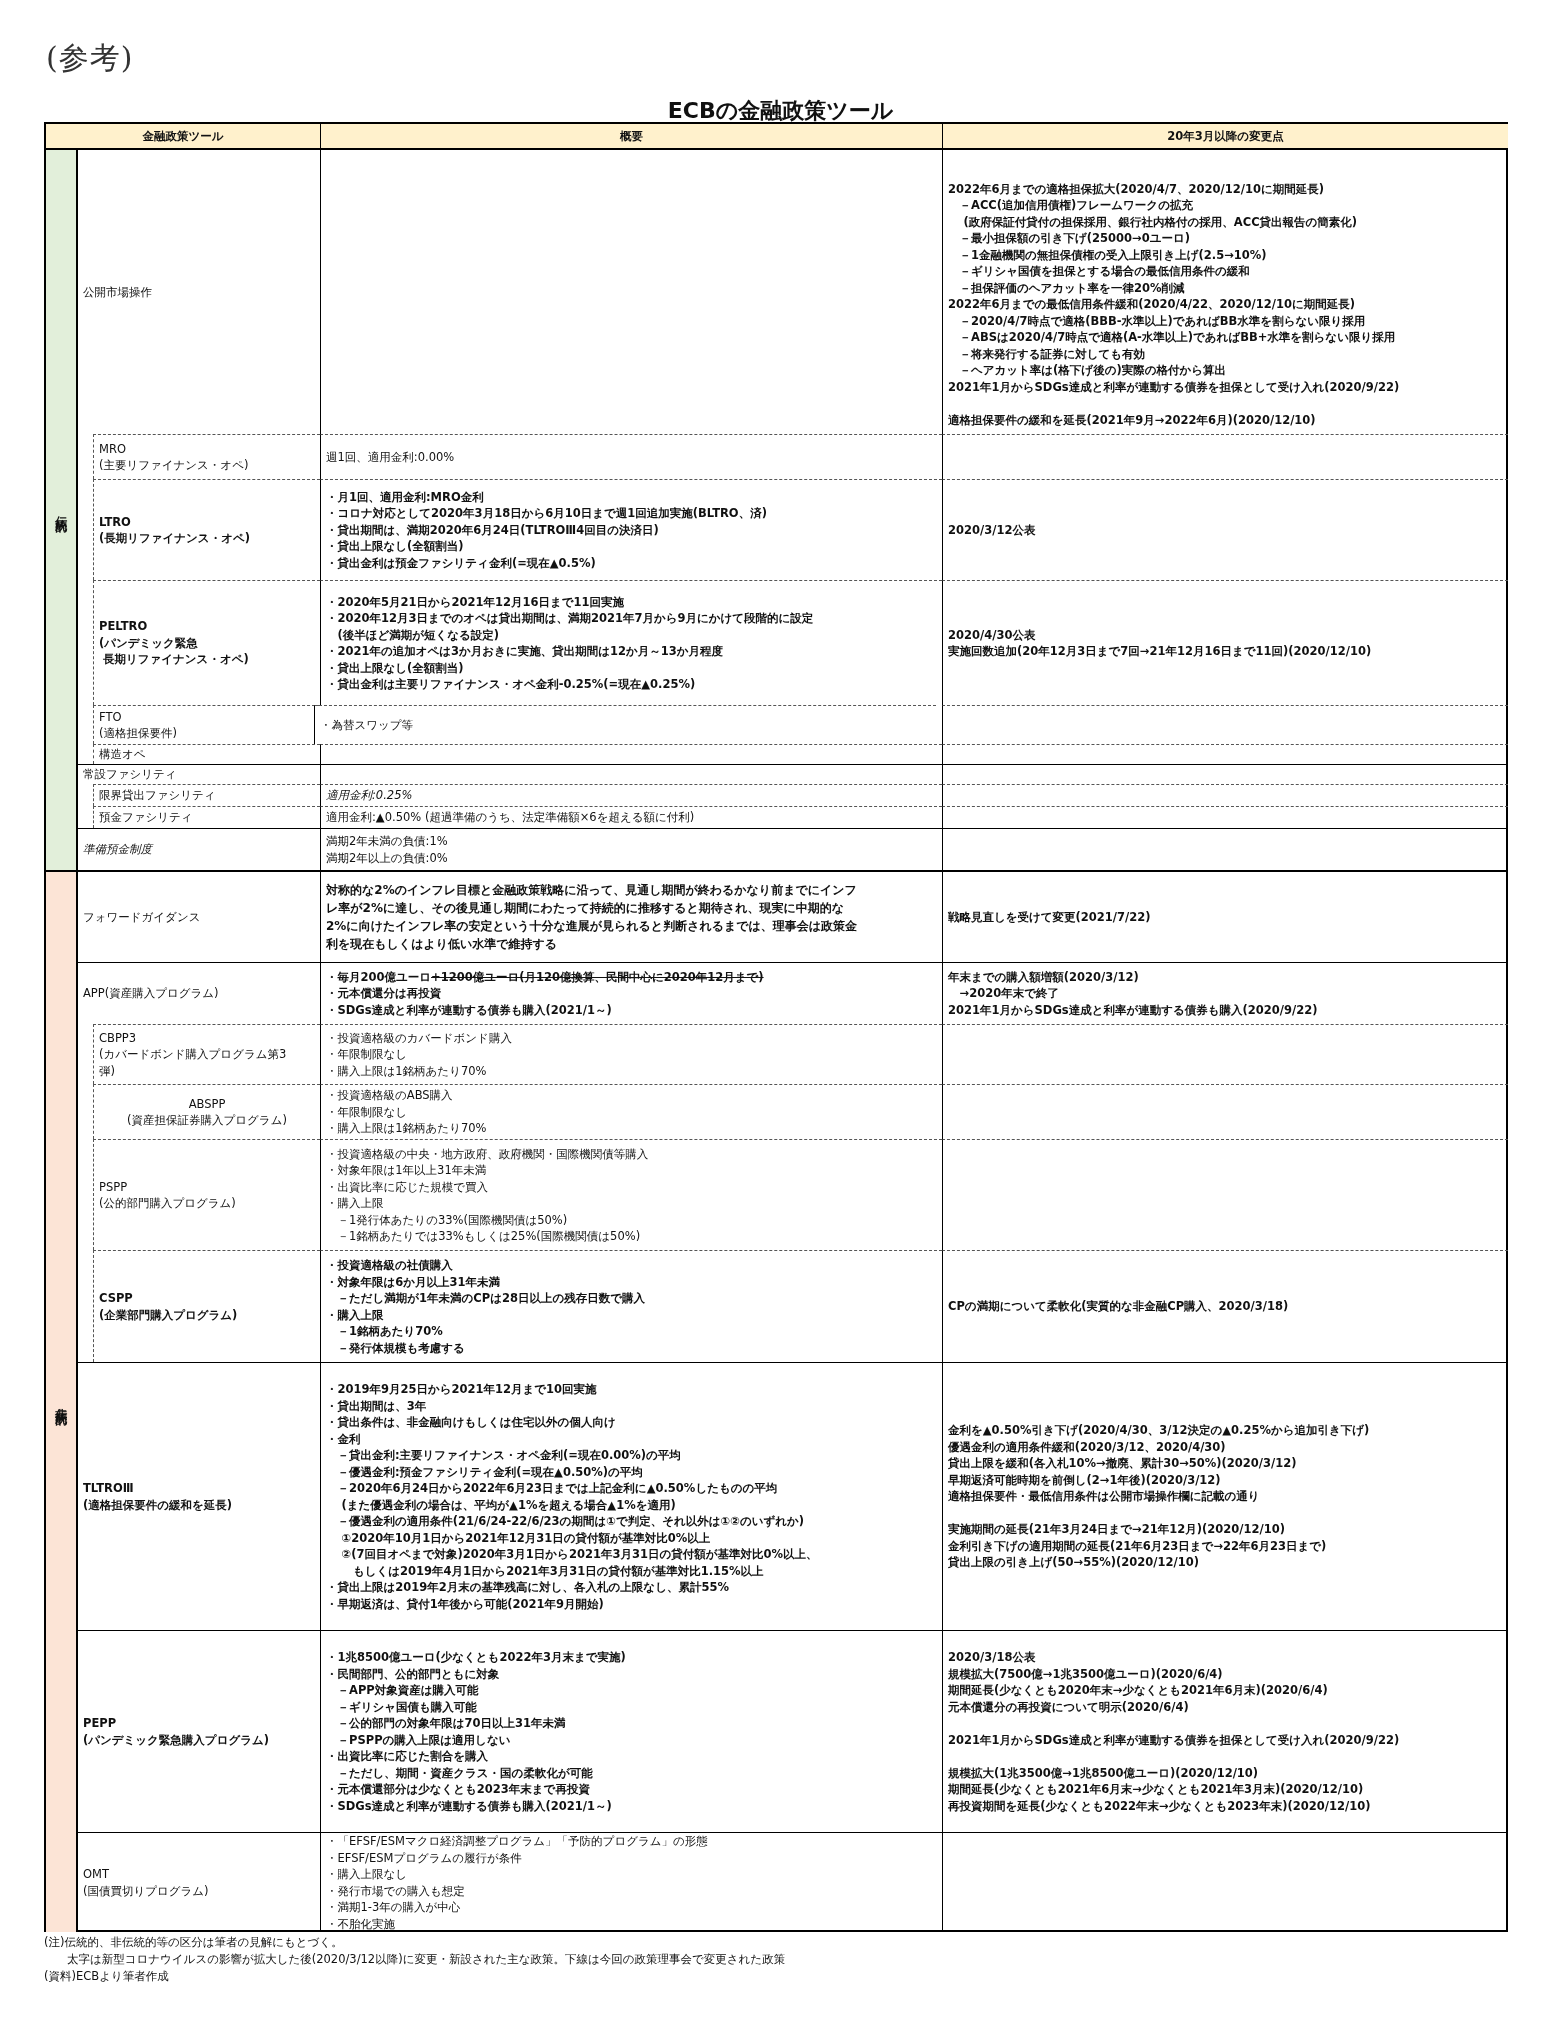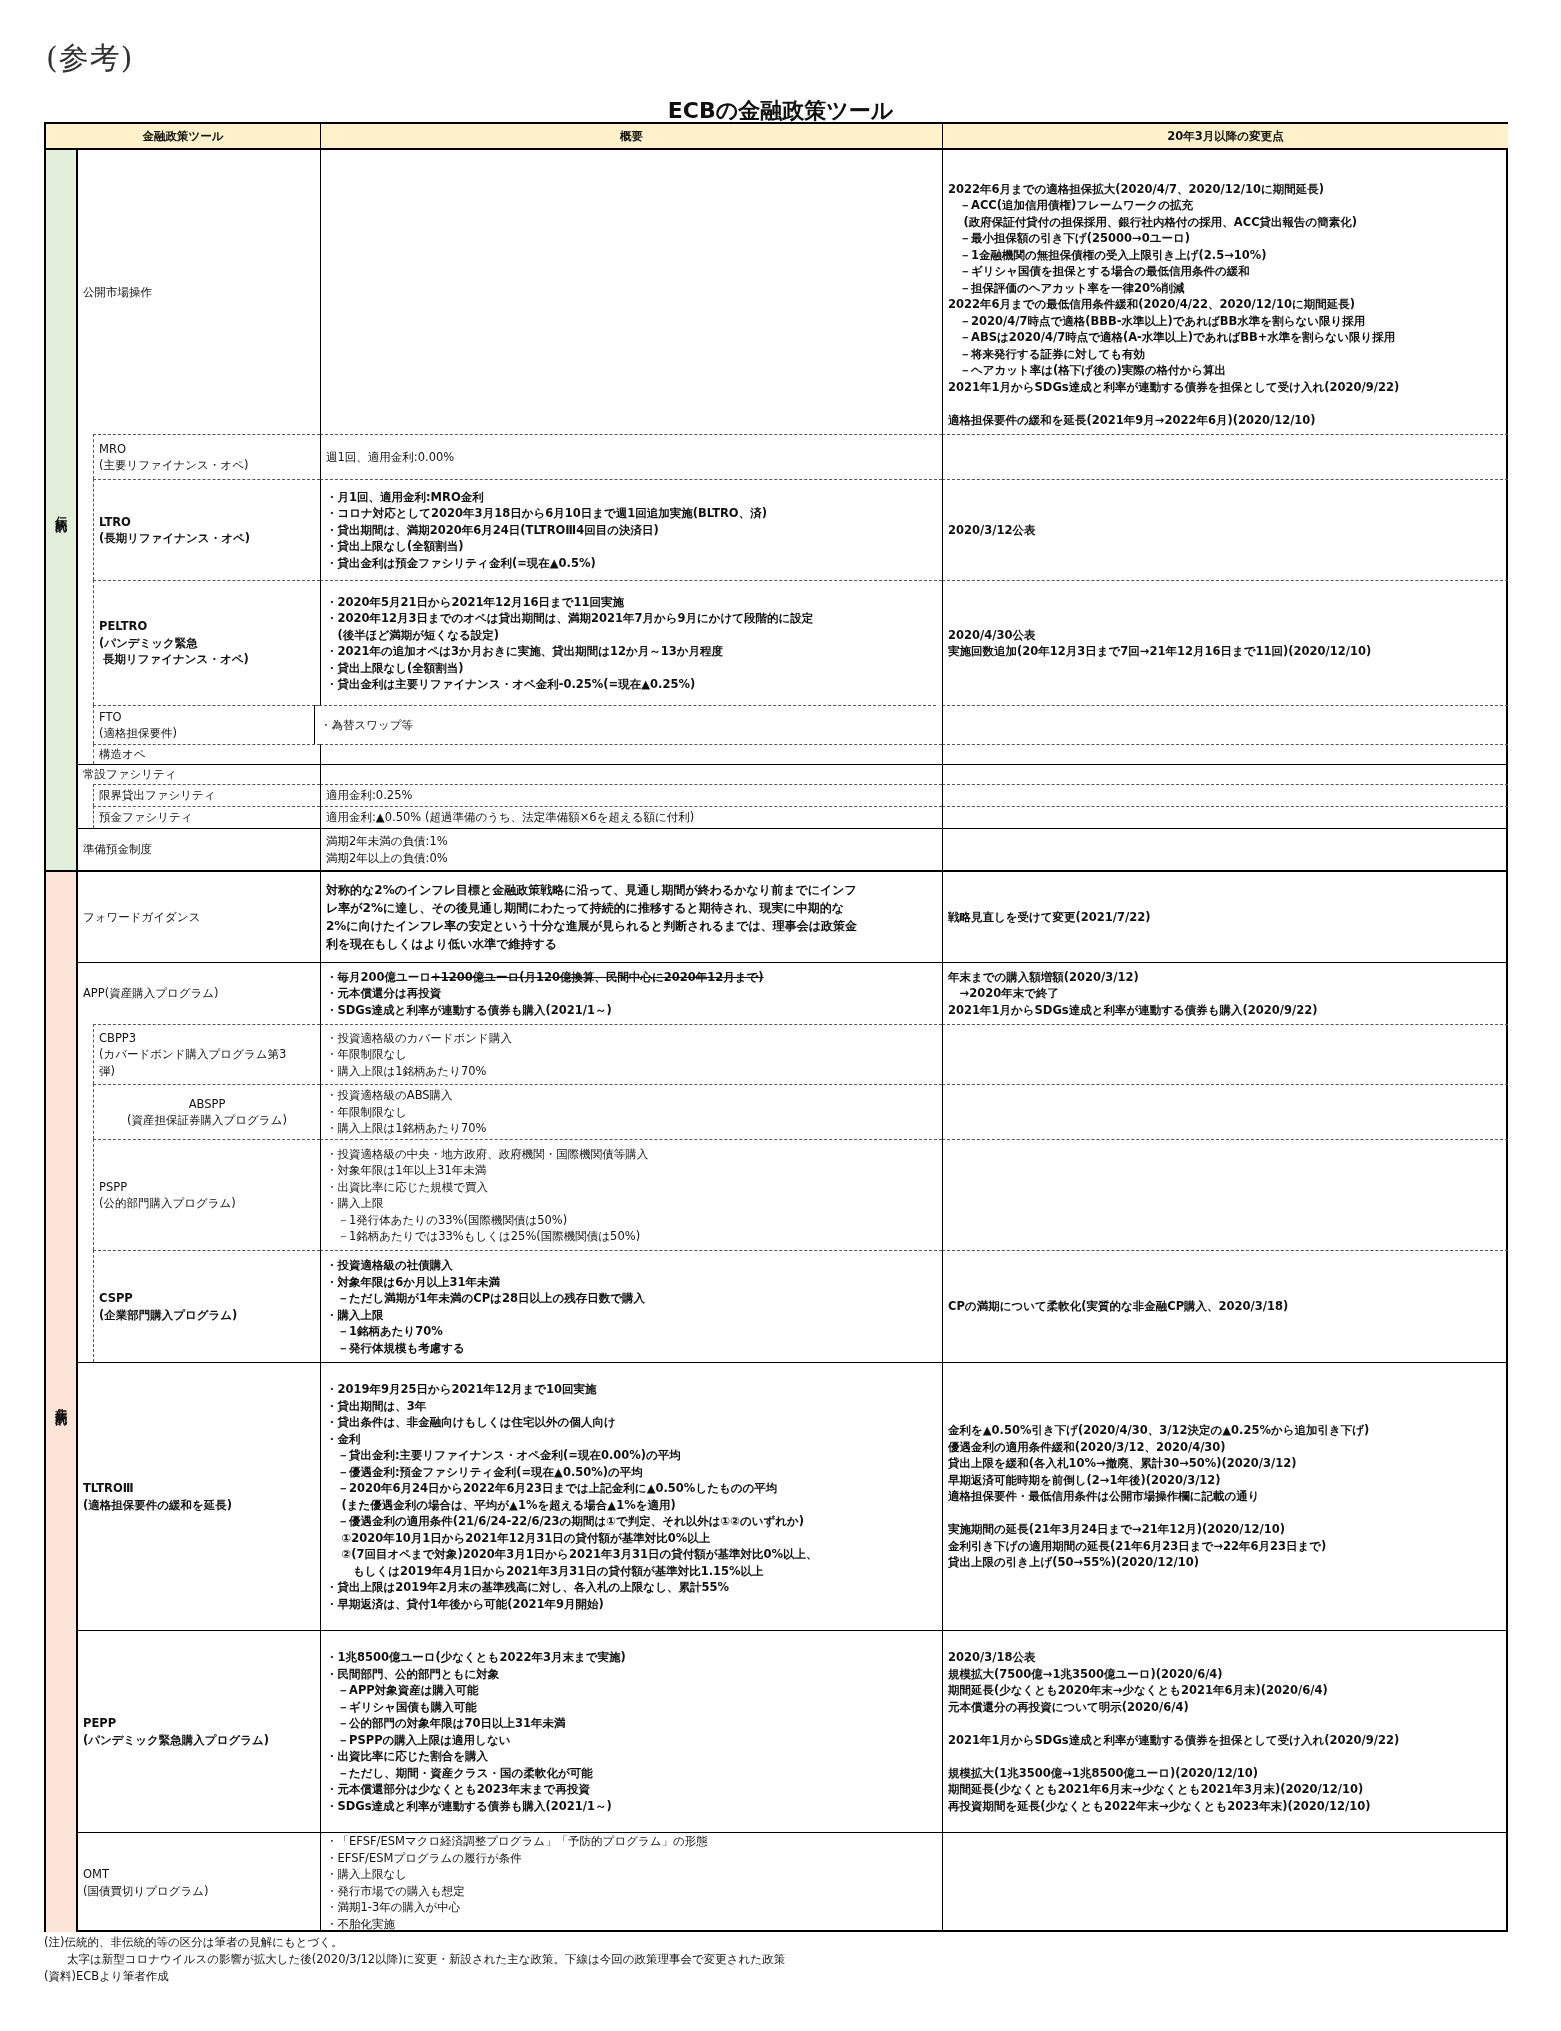--- a/index.html
+++ b/index.html
@@ -67,28 +67,28 @@
   <div class="cell btd bld" style="left:47px;top:620px;width:227px;height:20px;"><span class="line">構造オペ</span></div>
   <div class="cell bl btd" style="left:274px;top:620px;width:622px;height:20px;"></div>
   <div class="cell bl btd" style="left:896px;top:620px;width:566px;height:20px;"></div>
 
   <div class="cell bl2 bt" style="left:30px;top:640px;width:244px;height:20px;"><span>常設ファシリティ</span></div>
   <div class="cell bl bt" style="left:274px;top:640px;width:622px;height:20px;"></div>
   <div class="cell bl bt" style="left:896px;top:640px;width:566px;height:20px;"></div>
 
   <div class="cell bl2" style="left:30px;top:660px;width:17px;height:44px;"></div>
   <div class="cell btd bld" style="left:47px;top:660px;width:227px;height:22px;"><span class="line">限界貸出ファシリティ</span></div>
-  <div class="cell bl btd" style="left:274px;top:660px;width:622px;height:22px;"><span class="line">適用金利:0.25%</span></div>
+  <div class="cell bl btd" style="left:274px;top:660px;width:622px;height:22px;font-style:italic;"><span class="line">適用金利:0.25%</span></div>
   <div class="cell bl btd" style="left:896px;top:660px;width:566px;height:22px;"></div>
 
   <div class="cell btd bld" style="left:47px;top:682px;width:227px;height:22px;"><span class="line">預金ファシリティ</span></div>
   <div class="cell bl btd" style="left:274px;top:682px;width:622px;height:22px;"><span class="line">適用金利:▲0.50% (超過準備のうち、法定準備額×6を超える額に付利)</span></div>
   <div class="cell bl btd" style="left:896px;top:682px;width:566px;height:22px;"></div>
 
-  <div class="cell bl2 bt" style="left:30px;top:704px;width:244px;height:42px;"><span class="line">準備預金制度</span></div>
+  <div class="cell bl2 bt" style="left:30px;top:704px;width:244px;height:42px;font-style:italic;"><span class="line">準備預金制度</span></div>
   <div class="cell bl bt" style="left:274px;top:704px;width:622px;height:42px;"><span class="line">満期2年未満の負債:1%</span><span class="line">満期2年以上の負債:0%</span></div>
   <div class="cell bl bt" style="left:896px;top:704px;width:566px;height:42px;"></div>
 
   <div class="cell bl2 bt2" style="left:30px;top:746px;width:244px;height:92px;"><span class="line">フォワードガイダンス</span></div>
   <div class="cell bl bt2 bold" style="left:274px;top:746px;width:622px;height:92px;font-size:12px;line-height:18px;"><span class="line">対称的な2%のインフレ目標と金融政策戦略に沿って、見通し期間が終わるかなり前までにインフ</span><span class="line">レ率が2%に達し、その後見通し期間にわたって持続的に推移すると期待され、現実に中期的な</span><span class="line">2%に向けたインフレ率の安定という十分な進展が見られると判断されるまでは、理事会は政策金</span><span class="line">利を現在もしくはより低い水準で維持する</span></div>
   <div class="cell bl bt2 bold" style="left:896px;top:746px;width:566px;height:92px;"><span class="line">戦略見直しを受けて変更(2021/7/22)</span></div>
 
   <div class="cell bl2 bt" style="left:30px;top:838px;width:244px;height:62px;"><span class="line">APP(資産購入プログラム)</span></div>
   <div class="cell bl bt bold" style="left:274px;top:838px;width:622px;height:62px;">
     <span class="line"><span>・毎月200億ユーロ</span><span class="strike">+1200億ユーロ(月120億換算、民間中心に2020年12月まで)</span></span>

